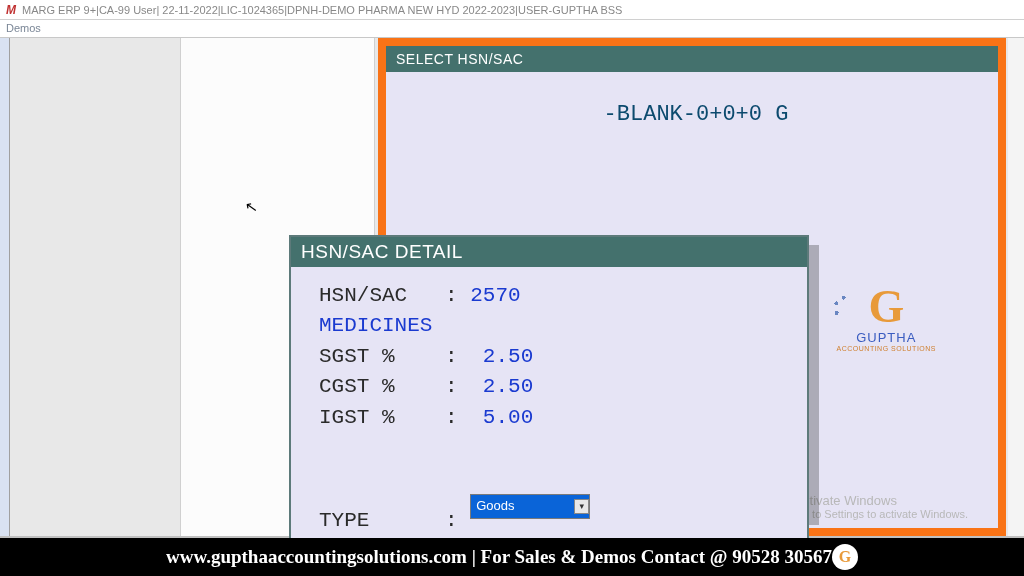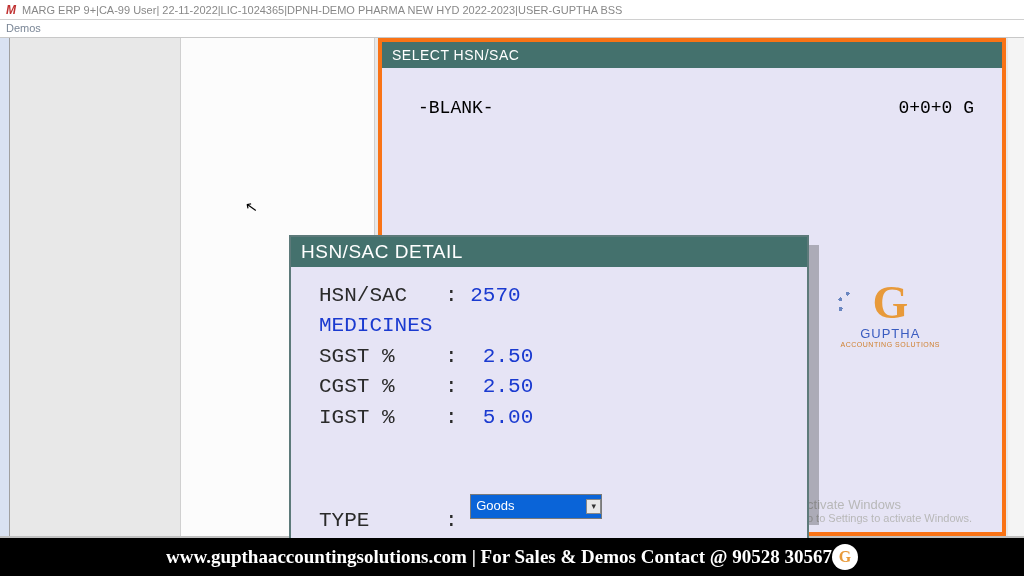--- a/index.html
+++ b/index.html
@@ -64,37 +64,37 @@
     border-left: 1px solid #d0d0d0;
     border-right: 1px solid #d0d0d0;
   }
 
   .right-panel {
     position: absolute;
     left: 378px; top: 0;
     right: 18px;
     height: 100%;
     background: #e6e4f5;
-    border: 4px solid #f97316;
+    border: 8px solid #f97316;
   }
   .right-panel .header {
     background: #44716d;
     color: #fff;
     font-size: 14px;
     font-weight: 500;
     padding: 5px 10px;
     letter-spacing: 0.5px;
   }
   .select-row {
     display: flex;
-    justify-content: space-between;
+    justify-content: center;
     padding: 30px 28px 10px 36px;
     font-family: "Courier New", monospace;
-    font-size: 18px;
-    color: #000000;
+    font-size: 22px;
+    color: #0c4a6e;
   }
 
   .right-edge {
     position: absolute;
     right: 0; top: 0;
     width: 16px;
     height: 100%;
     background: #f4f4f4;
   }
 
@@ -132,21 +132,21 @@
   .dialog .val { color: #1a3ad0; }
 
   .type-row { display: flex; align-items: center; position: relative; }
   .type-select {
     border: 1px solid #7a7a7a;
     background: #0a64d8;
     color: #fff;
     font-family: Arial, sans-serif;
     font-size: 13px;
     padding: 2px 5px;
-    width: 132px;
+    width: 120px;
     display: flex;
     justify-content: space-between;
     align-items: center;
     gap: 33px;
   }
   .type-select .chev {
     background: #e8e8e8;
     color: #333;
     width: 15px;
     height: 15px;

